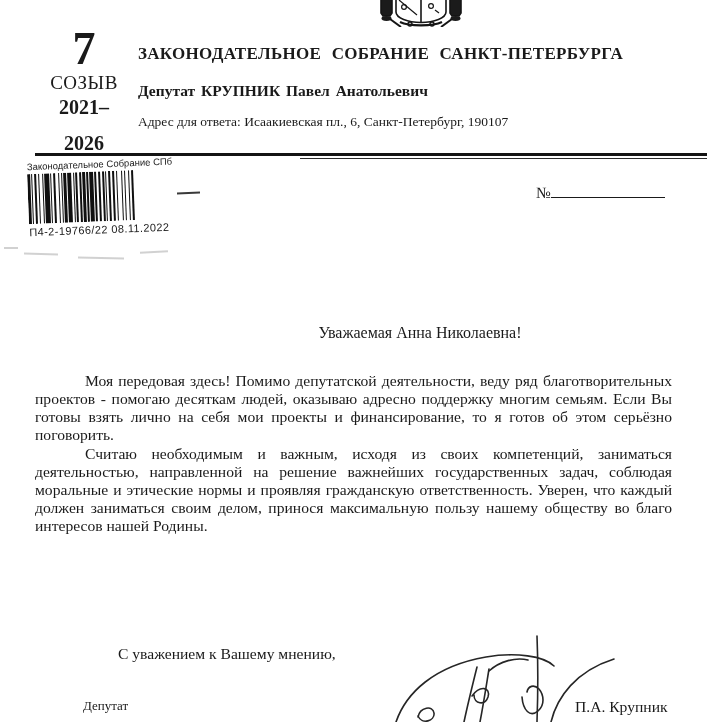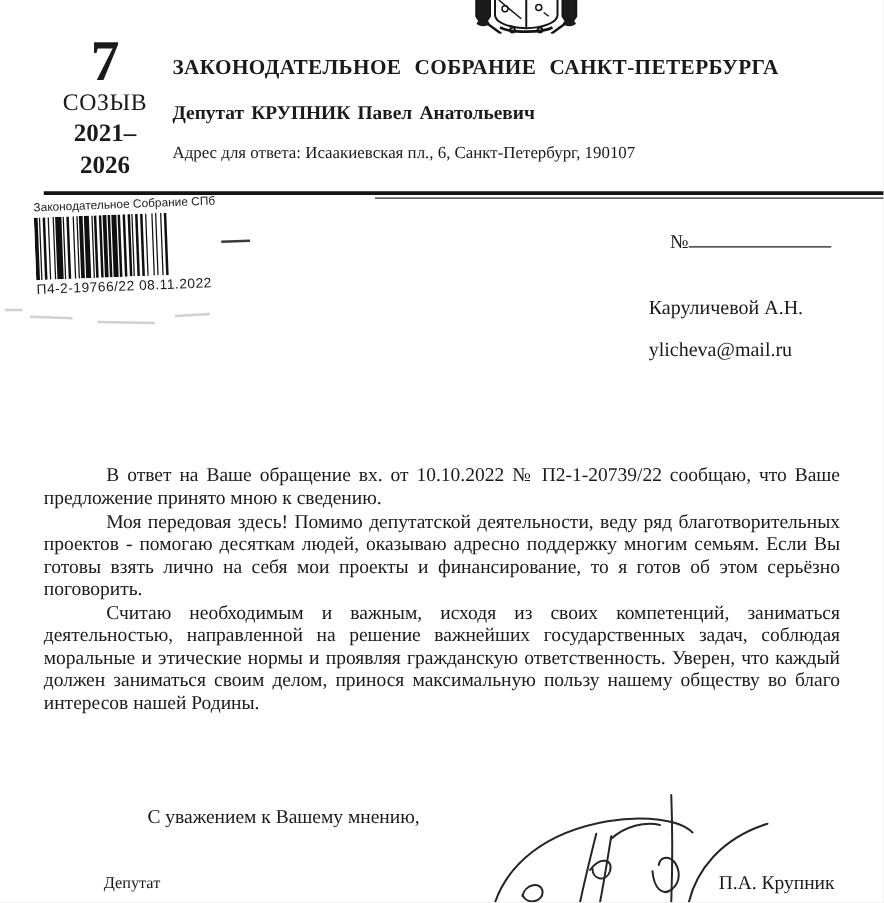--- a/index.html
+++ b/index.html
@@ -11,21 +11,21 @@
   }
 
   
   .emblem { position:absolute; left:372px; top:0; width:98px; height:27px; }
 
   
   .convocation { position:absolute; left:34px; top:27px; width:100px; text-align:center; }
   .conv-number { font-size:46px; font-weight:700; line-height:44px; }
   .conv-label  { font-size:19px; line-height:20px; margin-top:2px; letter-spacing:0.5px; }
   .conv-years1 { font-size:20px; font-weight:700; line-height:22px; margin-top:3px; }
-  .conv-years2 { font-size:20px; font-weight:700; line-height:22px; margin-top:3px; }
+  .conv-years2 { font-size:20px; font-weight:700; line-height:22px; margin-top:14px; }
 
   
   .org-header { position:absolute; left:138px; top:44px; width:545px; }
   .org-title   { font-size:17px; font-weight:700; word-spacing:6px; letter-spacing:0.3px; }
   .org-deputy  { font-size:15.5px; font-weight:700; margin-top:18px; word-spacing:2px;font-family:Liberation Serif, serif; }
   .org-address { font-size:13.5px; margin-top:14px; }
 
   .header-rule      { position:absolute; left:35px; top:153px; width:672px; height:3px; background:#141414; }
   .header-rule-thin { position:absolute; left:300px; top:158px; width:407px; height:1px; background:#2a2a2a; }
 
@@ -167,28 +167,24 @@
   <div class="scan-dash" style="left:177px; top:192px; width:23px; transform:rotate(-2deg);"></div>
   <div class="smudge" style="left:24px; top:253px; width:34px; transform:rotate(2deg);"></div>
   <div class="smudge" style="left:78px; top:257px; width:46px; transform:rotate(1deg);"></div>
   <div class="smudge" style="left:140px; top:251px; width:28px; transform:rotate(-3deg);"></div>
   <div class="smudge" style="left:4px; top:247px; width:14px;"></div>
 
   <div class="number-field">
     <span>№</span><span class="number-blank"></span>
   </div>
 
-  <div class="recipient">
-    <div>Каруличевой А.Н.</div>
-    <div>ylicheva@mail.ru</div>
-  </div>
-
+
+  <div class="salutation">Уважаемая Анна Николаевна!</div>
 
   <div class="letter-body">
-    <p>В ответ на Ваше обращение вх. от 10.10.2022 № П2-1-20739/22 сообщаю, что Ваше предложение принято мною к сведению.</p>
     <p>Моя передовая здесь! Помимо депутатской деятельности, веду ряд благотворительных проектов - помогаю десяткам людей, оказываю адресно поддержку многим семьям. Если Вы готовы взять лично на себя мои проекты и финансирование, то я готов об этом серьёзно поговорить.</p>
     <p>Считаю необходимым и важным, исходя из своих компетенций, заниматься деятельностью, направленной на решение важнейших государственных задач, соблюдая моральные и этические нормы и проявляя гражданскую ответственность. Уверен, что каждый должен заниматься своим делом, принося максимальную пользу нашему обществу во благо интересов нашей Родины.</p>
   </div>
 
   <div class="closing">С уважением к Вашему мнению,</div>
 
   <div class="signer-title">Депутат</div>
   <div class="signer-name">П.А. Крупник</div>
 
   <svg class="signature-svg" viewBox="0 0 230 89">

